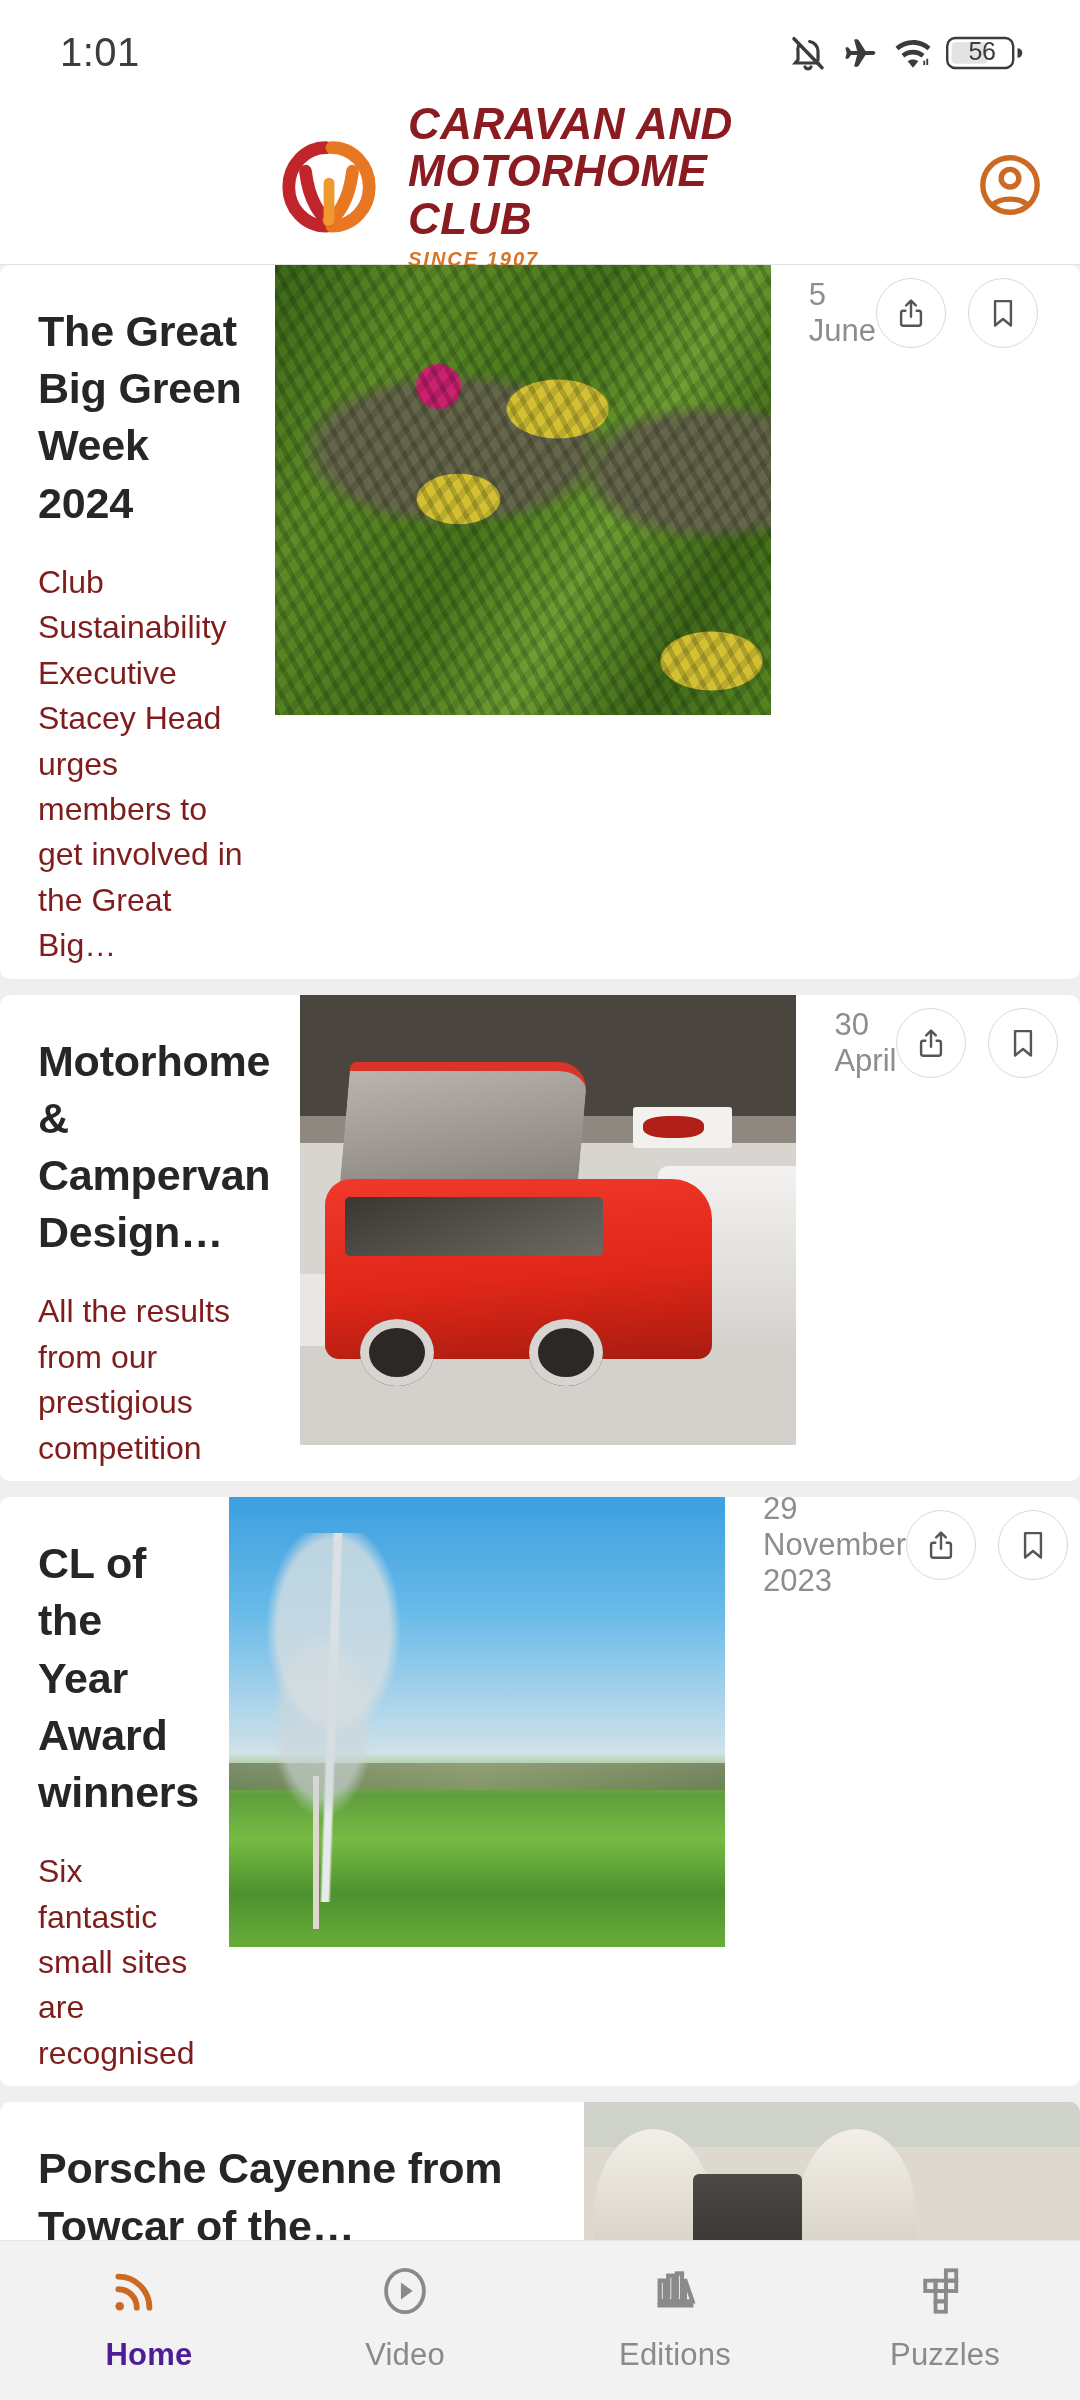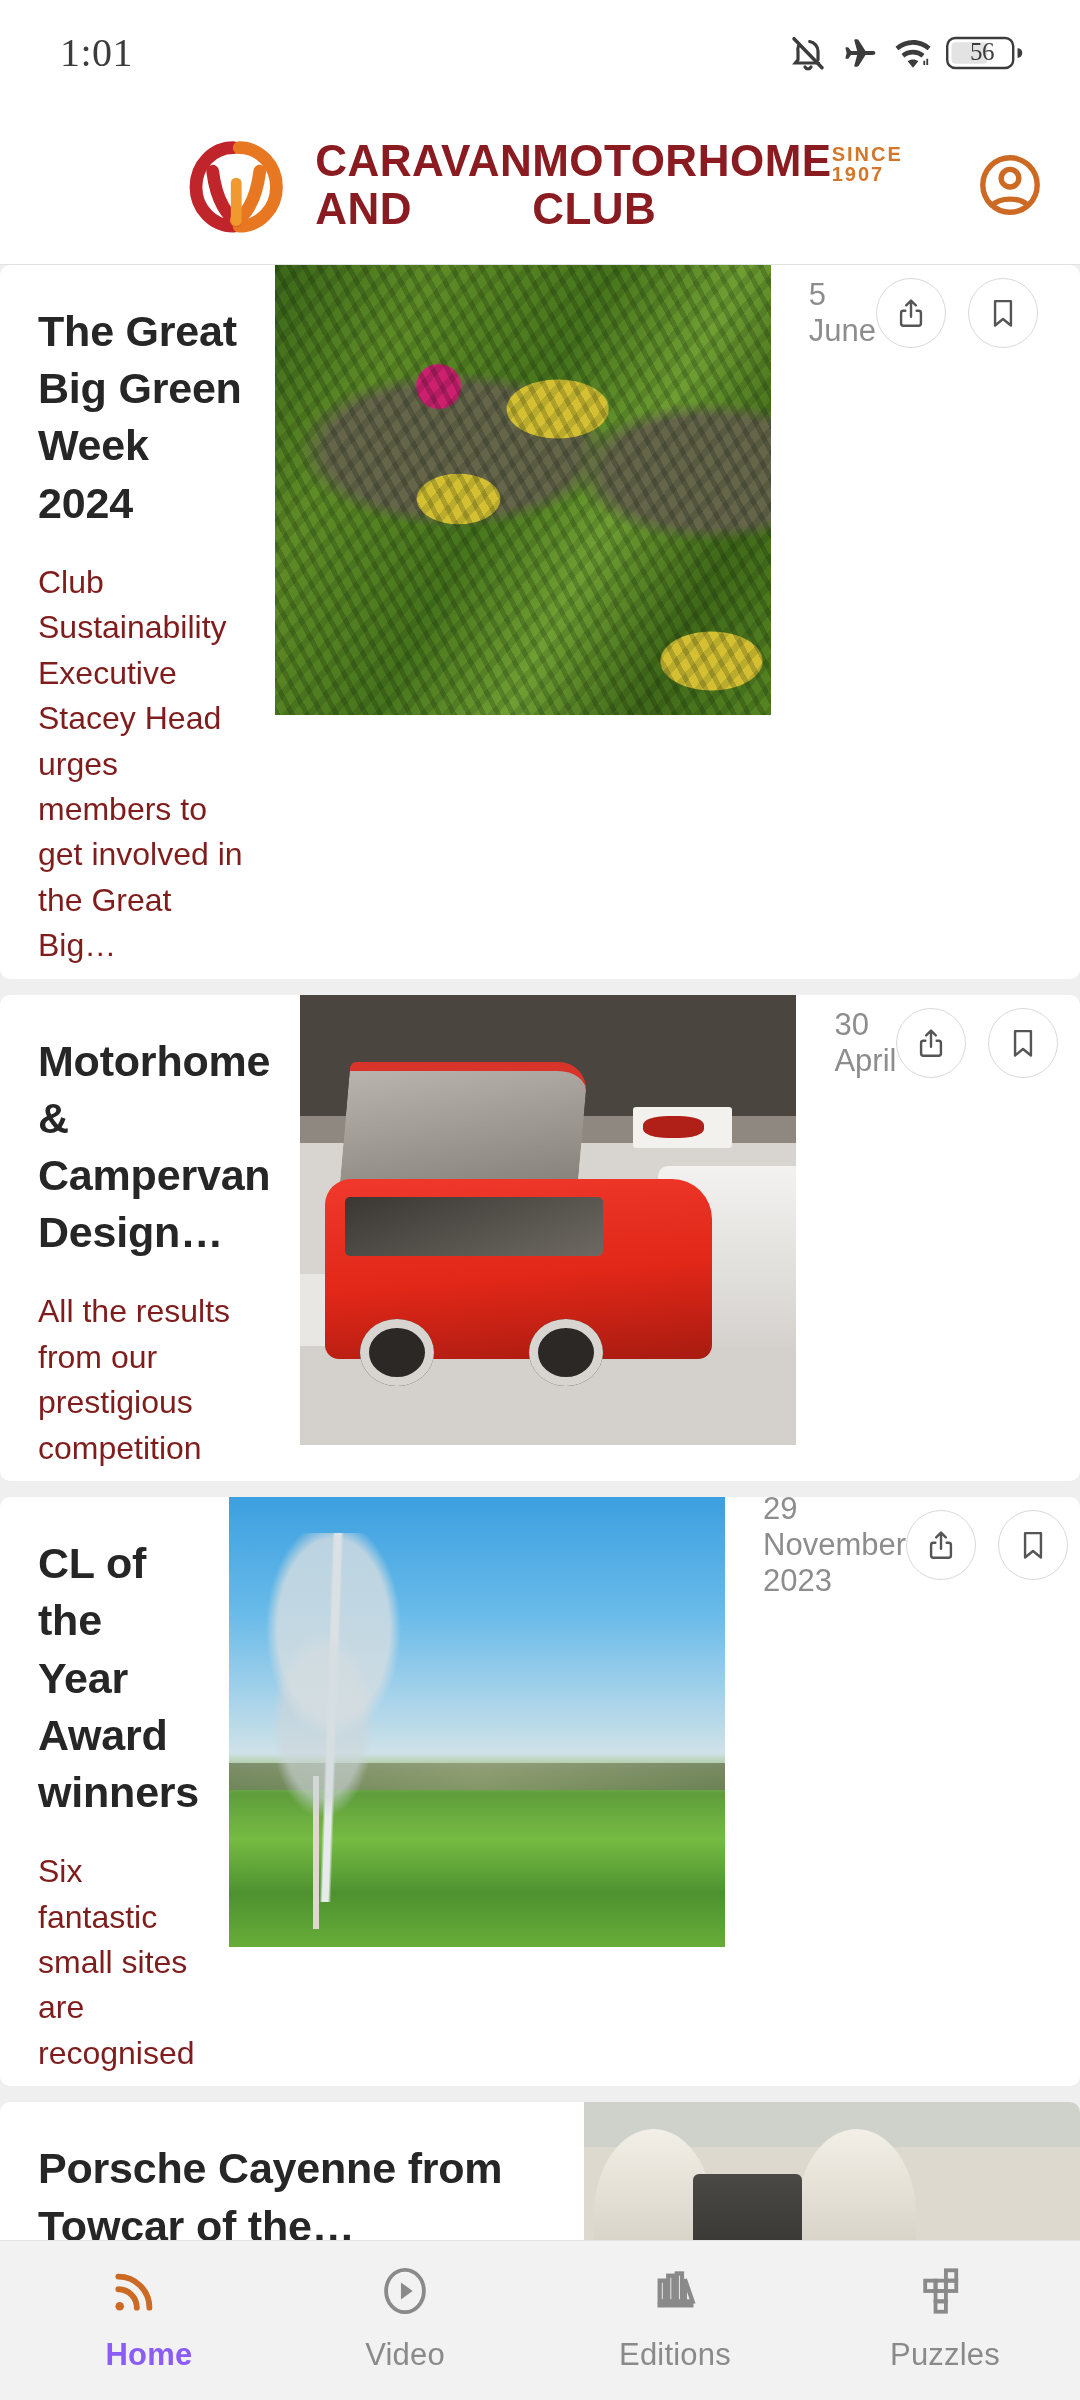--- a/index.html
+++ b/index.html
@@ -8,21 +8,20 @@
     font-family:"Liberation Sans", sans-serif;
     background:#efefef;
     overflow:hidden;
   }
 
   
   .status-bar{
     height:105px; background:#ffffff;
     display:flex; align-items:center; justify-content:space-between;
     padding:0 56px 0 60px;
-    font-family:Liberation Serif, serif;
   }
   .status-time{ font-size:40px; color:#3c3c3c; letter-spacing:.5px; }
   .status-icons{ display:flex; gap:12px; }
   .status-icons svg{ display:block; }
   .battery-wrap{ position:relative; display:flex; align-items:center; }
   .battery-txt{
     position:absolute; left:0; top:0; width:72px; height:38px;
     display:flex; align-items:center; justify-content:center;
     font-size:25px; color:#3c3c3c; letter-spacing:-.5px;
   }
@@ -31,21 +30,21 @@
   .app-header{
     height:160px; background:#ffffff;
     display:flex; align-items:center; position:relative;
     border-bottom:1px solid #e2e2e2;
   }
   .brand{
     display:flex; align-items:center; gap:20px;
     position:absolute; left:50%; transform:translateX(-50%);
   }
   .brand-logo{ width:118px; height:106px; flex:none; }
-  .brand-text{ display:flex; flex-direction:row; line-height:1; }
+  .brand-text{ display:flex; flex-direction:column; line-height:1;font-style:italic; }
   .brand-line{
     font-size:44px; font-weight:bold; color:#8a1c21;
     letter-spacing:.5px; line-height:1.08;
   }
   .brand-since{
     font-size:20px; font-weight:bold; color:#d4762a;
     letter-spacing:2px; margin-top:7px;
   }
   .account-btn{
     position:absolute; right:36px; top:50%; transform:translateY(-50%);
@@ -96,21 +95,21 @@
     position:absolute; bottom:0; left:0; right:0; height:160px;
     background:#f2f2f2; border-top:1px solid #e4e4e4;
     display:flex; align-items:flex-start; padding-top:22px;
   }
   .nav-item{
     flex:1; display:flex; flex-direction:column;
     align-items:center; gap:18px;
   }
   .nav-icon{ height:56px; display:flex; align-items:center; }
   .nav-label{ font-size:31px; color:#8a8a8a; letter-spacing:.2px; }
-  .nav-item.active .nav-label{ color:#8b5cf6; font-weight:bold;margin-left:28px; }
+  .nav-item.active .nav-label{ color:#4c1d95; font-weight:bold;margin-left:28px; }
 
   
   .photo{ width:100%; height:100%; position:relative; }
 
   
   .ph-garden{
     background:
       radial-gradient(circle at 33% 27%, #e0217f 0 4.6%, rgba(224,33,127,0) 5%),
       radial-gradient(circle at 33% 27%, #f5a623 0 1.3%, rgba(245,166,35,0) 1.6%),
       radial-gradient(ellipse 11% 7% at 57% 32%, #e8c93a 0 92%, rgba(232,201,58,0) 95%),

